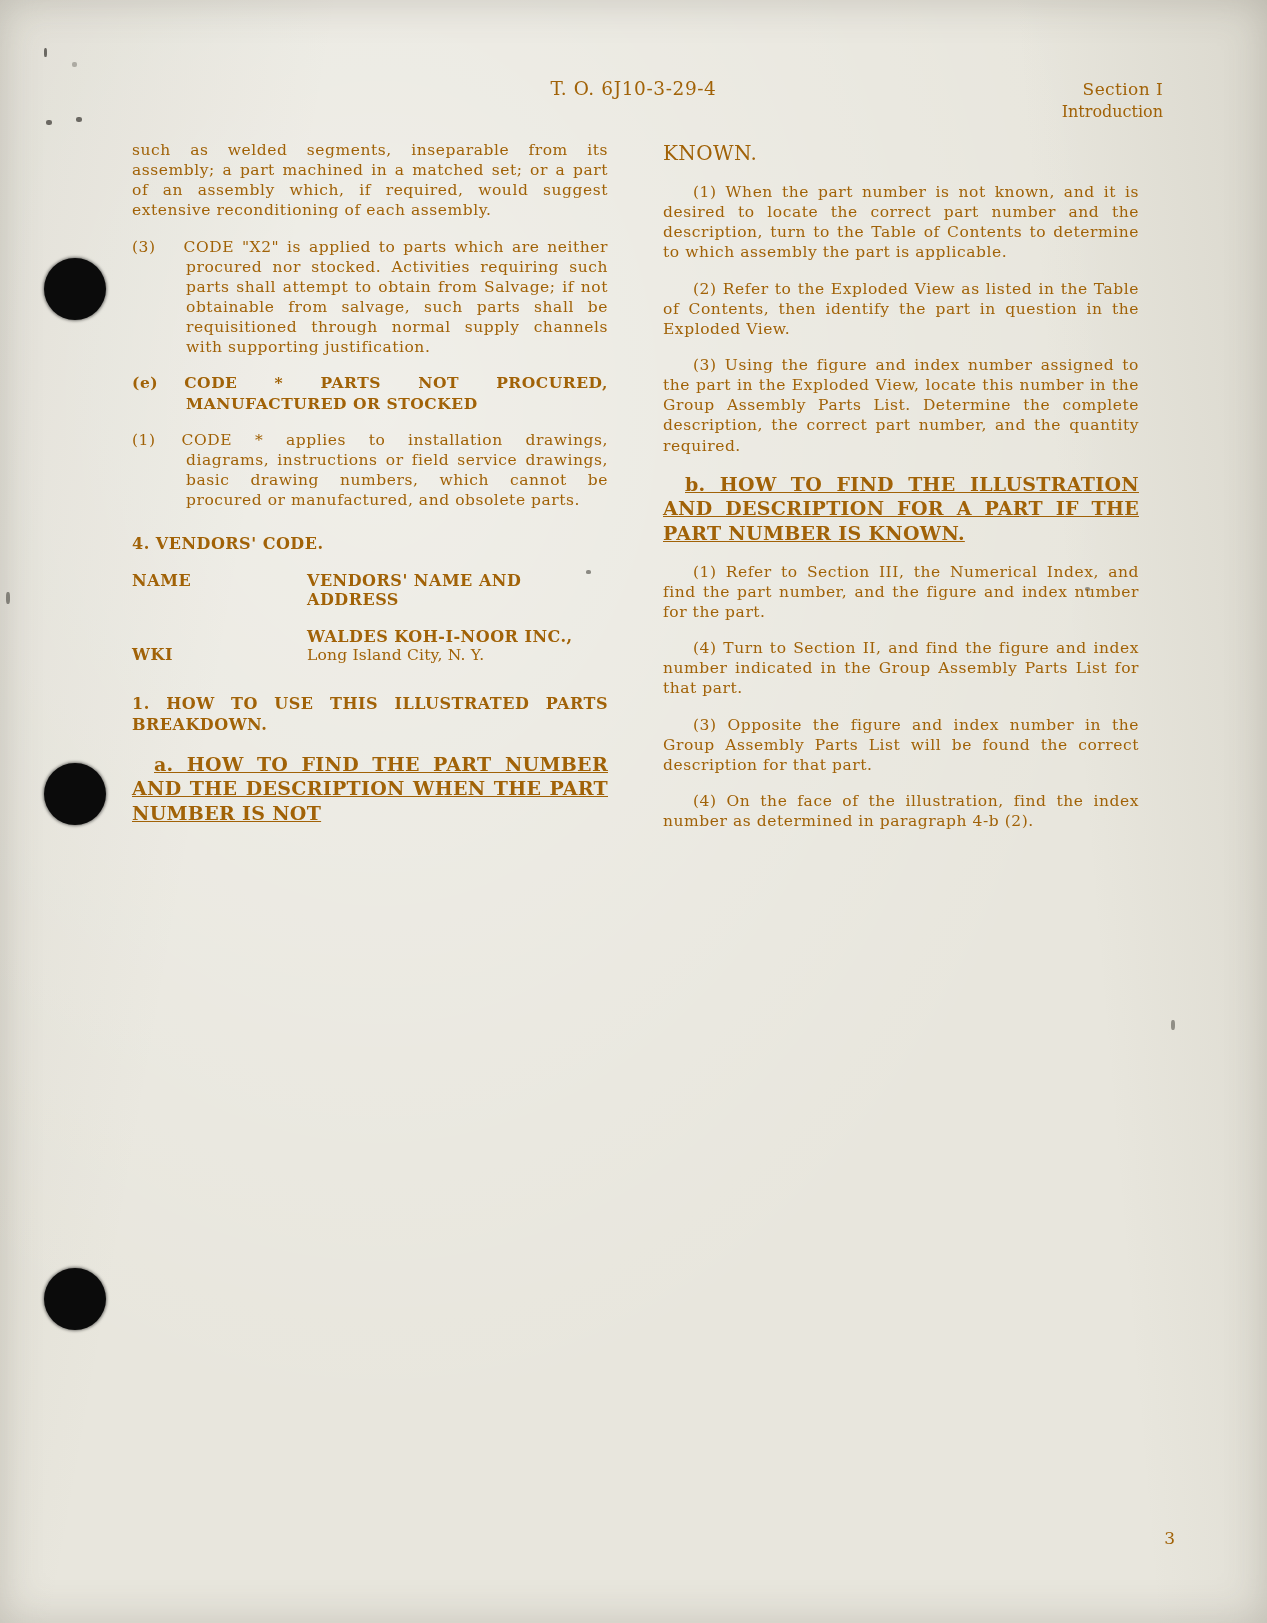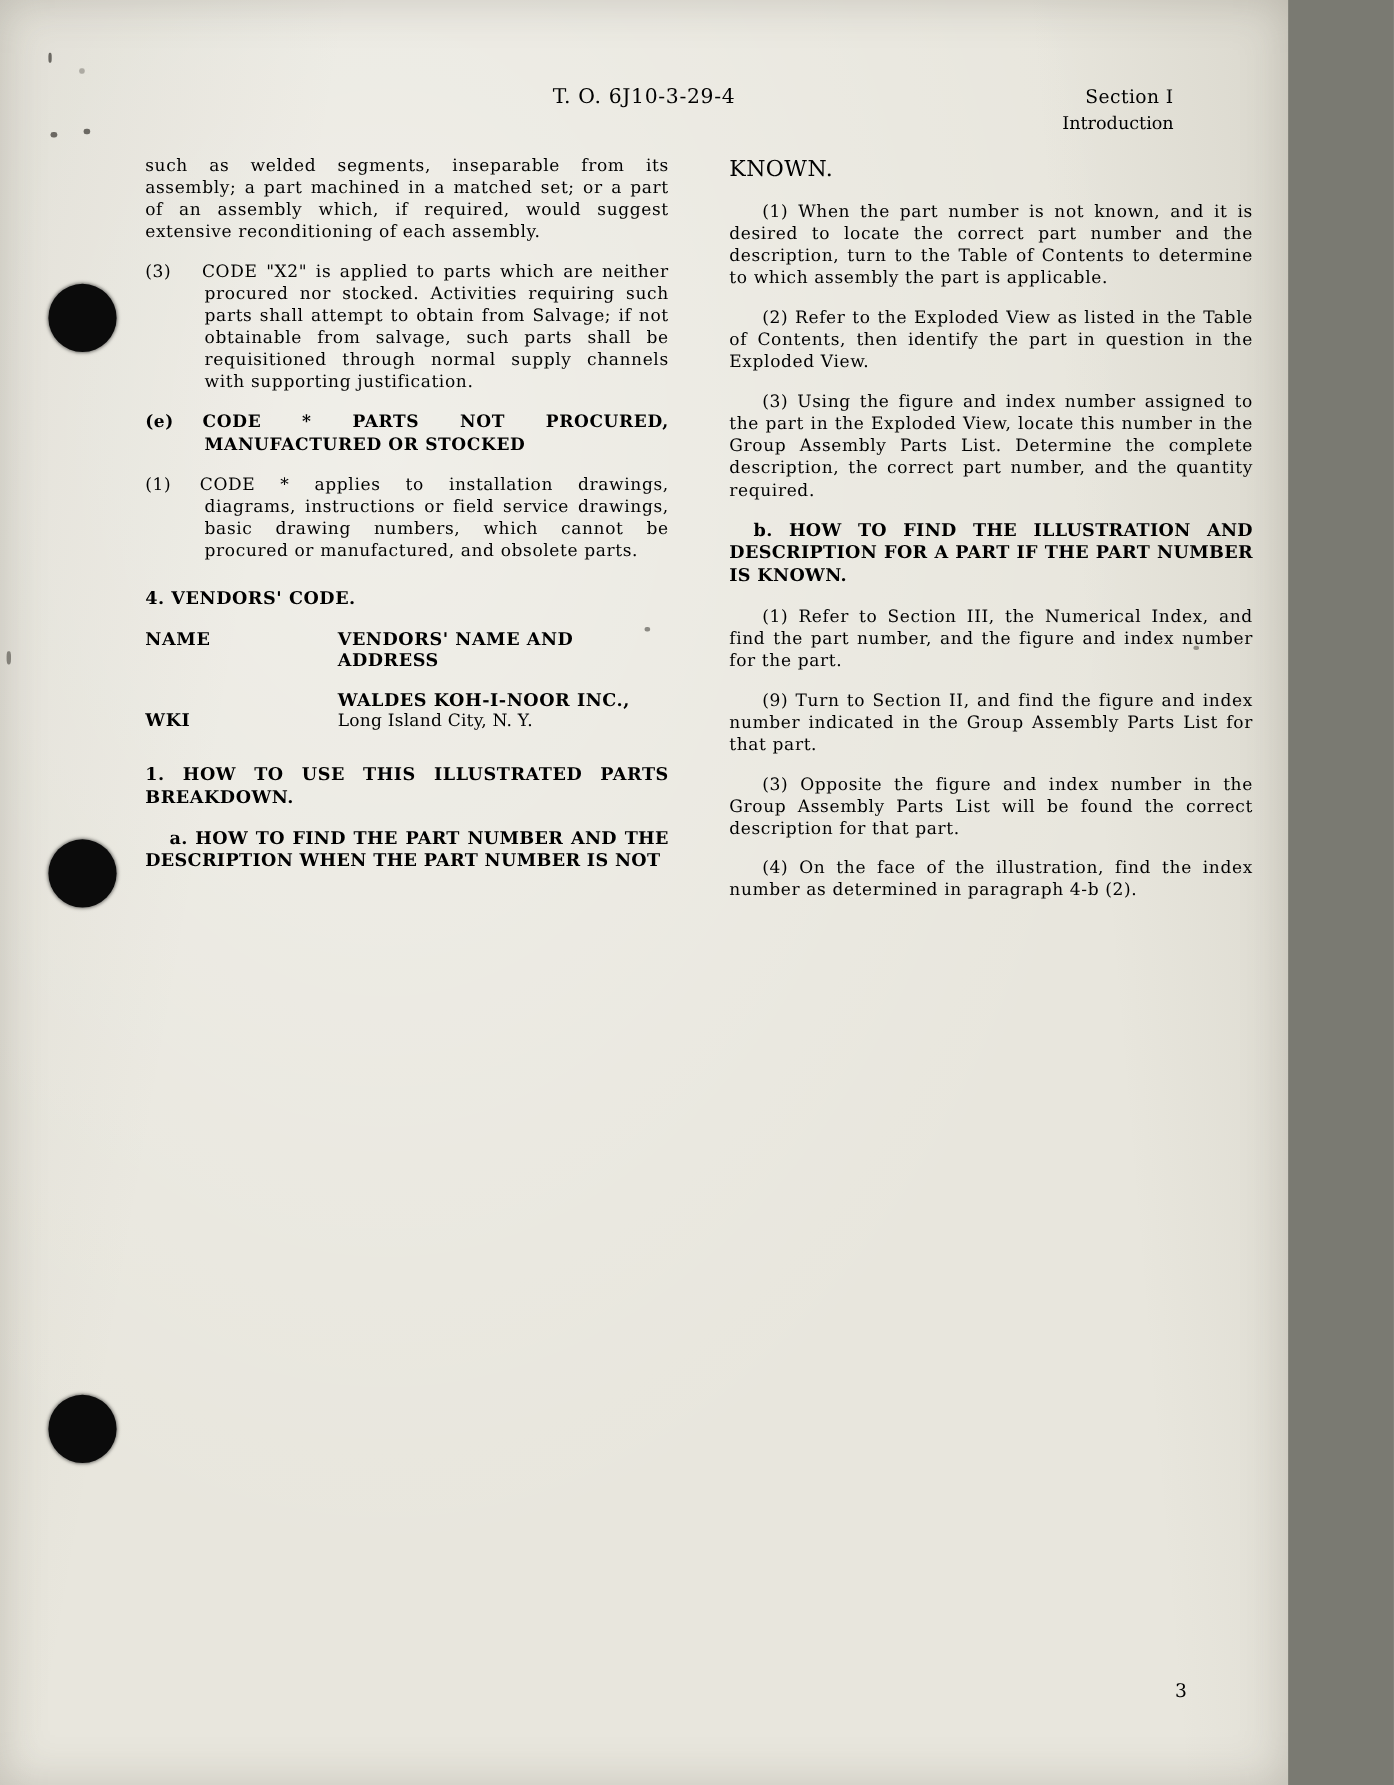--- a/index.html
+++ b/index.html
@@ -2,26 +2,26 @@
 <html><head>
 <meta charset="utf-8">
 <style>
   html, body {
     margin: 0;
     padding: 0;
     background: #7a7a72;
   }
   .page {
     position: relative;
-    width: 1171px;
+    width: 1267px;
     height: 1623px;
     background: #e8e6dd;
     overflow: hidden;
     font-family: "DejaVu Serif", serif;
-    color: #000000;
+    color: #a16207;
   }
   
   .paper-shade {
     position: absolute;
     inset: 0;
     background:
       radial-gradient(ellipse at 30% 25%, rgba(255,255,255,0.35), rgba(255,255,255,0) 60%),
       linear-gradient(100deg, rgba(120,115,95,0.10) 0%, rgba(255,255,255,0) 22%),
       linear-gradient(265deg, rgba(120,115,95,0.12) 0%, rgba(255,255,255,0) 18%);
     pointer-events: none;
@@ -131,25 +131,26 @@
 
   .section-title {
     font-weight: bold;
     font-size: 16px;
     letter-spacing: 0.5px;
     line-height: 1.30;
     margin: 0 0 16px 0;
   }
   .subtitle-b {
     font-weight: bold;
-    font-size: 16px;
+    font-size: 19px;
     letter-spacing: 0.3px;
     line-height: 1.30;
     margin: 0 0 16px 0;
     text-indent: 22px;
+    text-decoration: underline;
   }
   .plain-caps {
     font-size: 20px;
     letter-spacing: 0.4px;
     margin: 0 0 16px 0;
   }
 
   
   .page-number {
     position: absolute;
@@ -223,21 +224,21 @@
 
       <p class="plain-caps">KNOWN.</p>
 
       <p class="indent-1 ls">(1) When the part number is not known, and it is desired to locate the correct part number and the description, turn to the Table of Contents to determine to which assembly the part is applicable.</p>
       <p class="indent-1 ls">(2) Refer to the Exploded View as listed in the Table of Contents, then identify the part in question in the Exploded View.</p>
       <p class="indent-1 ls">(3) Using the figure and index number assigned to the part in the Exploded View, locate this number in the Group Assembly Parts List.  Determine the complete description, the correct part number, and the quantity required.</p>
 
       <p class="subtitle-b" style="text-align:justify;">b.  HOW TO FIND THE ILLUSTRATION AND DESCRIPTION FOR A PART IF THE PART NUMBER IS KNOWN.</p>
 
       <p class="indent-1 ls">(1) Refer to Section III, the Numerical Index, and find the part number, and the figure and index number for the part.</p>
-      <p class="indent-1 ls">(9) Turn to Section II, and find the figure and index number indicated in the Group Assembly Parts List for that part.</p>
+      <p class="indent-1 ls">(4) Turn to Section II, and find the figure and index number indicated in the Group Assembly Parts List for that part.</p>
       <p class="indent-1 ls">(3) Opposite the figure and index number in the Group Assembly Parts List will be found the correct description for that part.</p>
       <p class="indent-1 ls">(4) On the face of the illustration, find the index number as determined in paragraph 4-b (2).</p>
 
     </div>
 
   </div>
 
   <div class="page-number">3</div>
 
   <div class="page-edge"></div>

